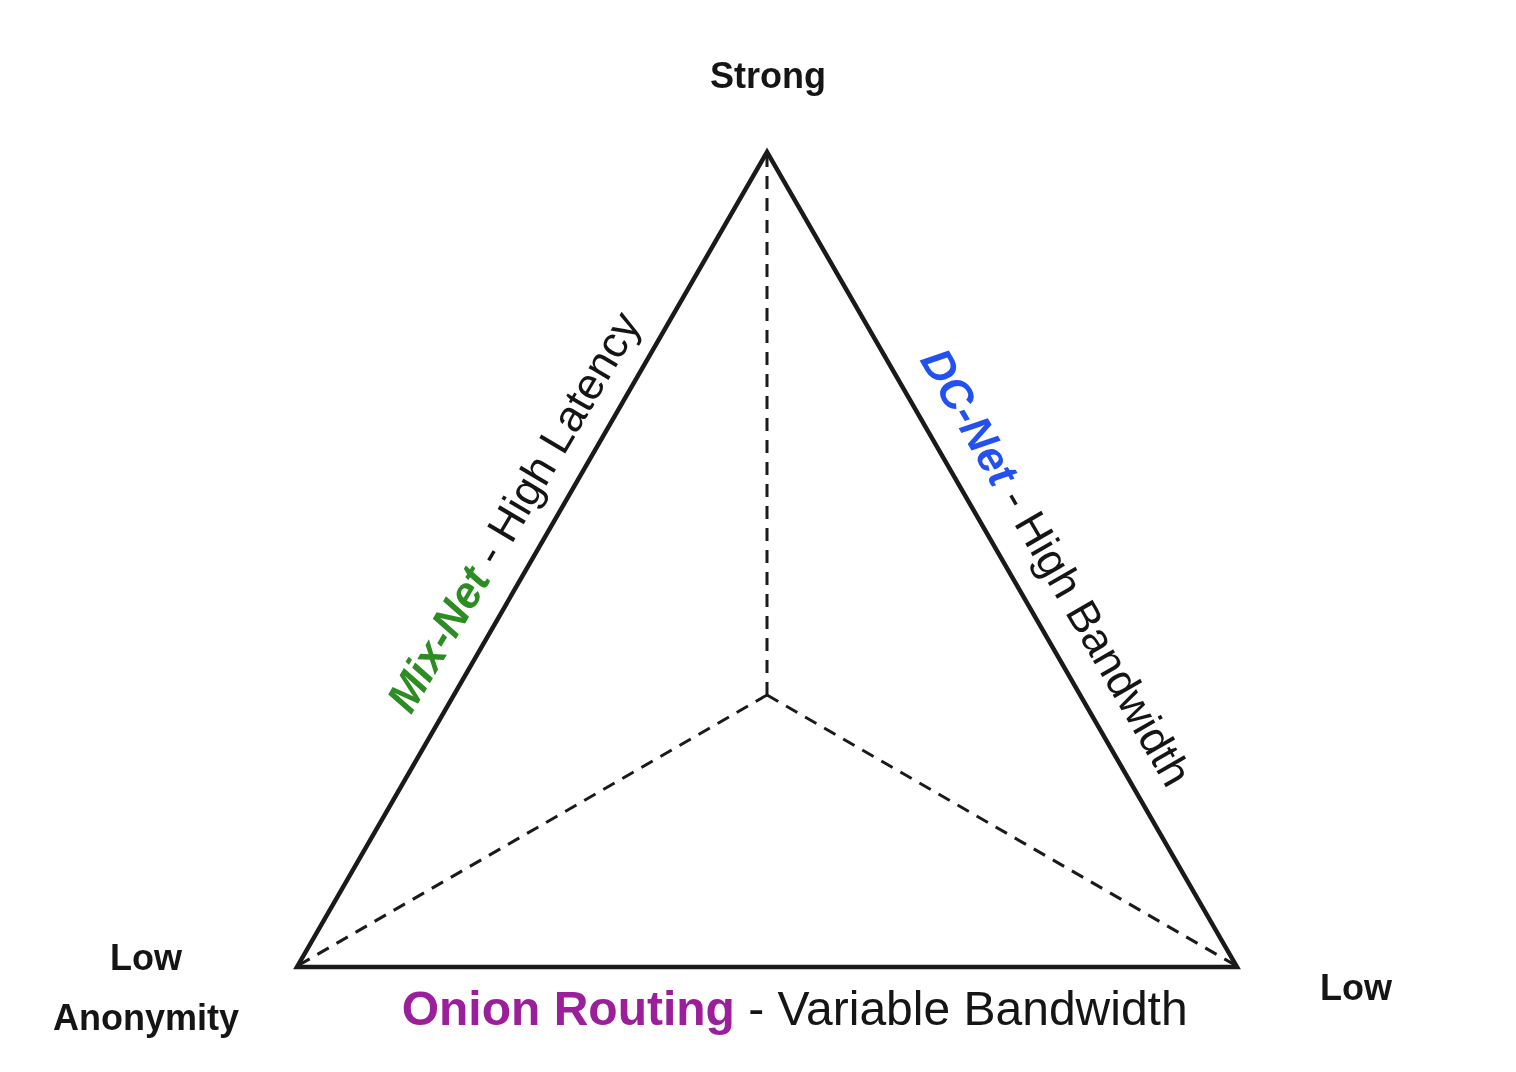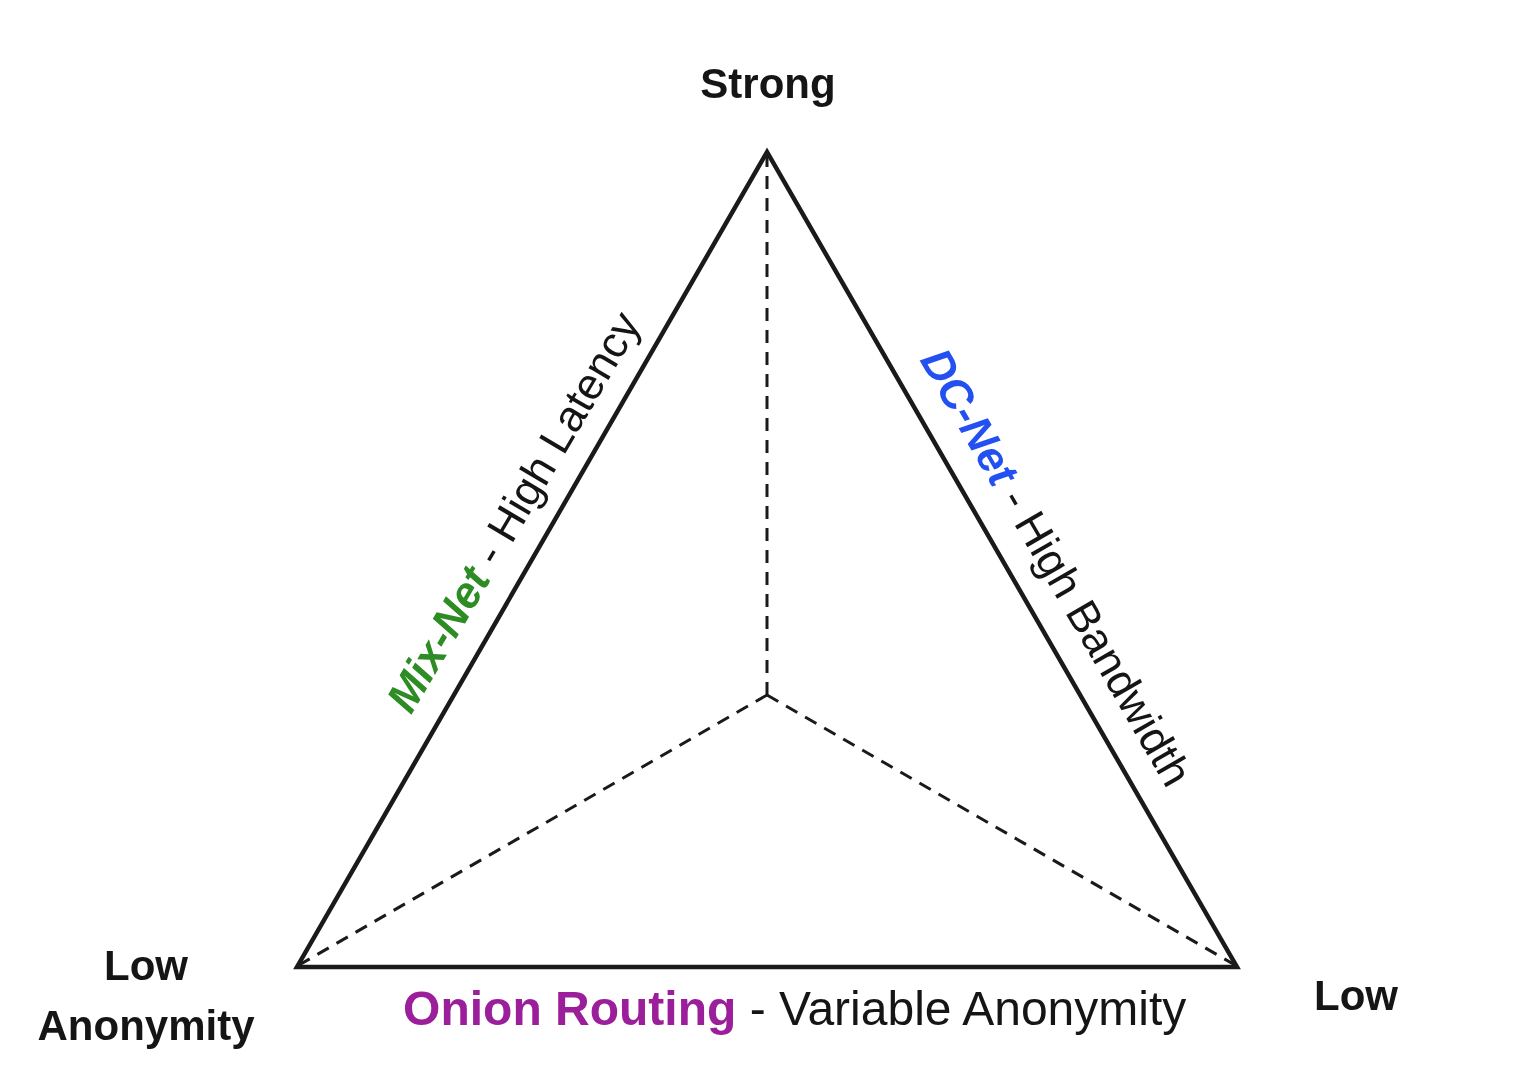--- a/index.html
+++ b/index.html
@@ -19,26 +19,25 @@
   .figure-svg {
     position: absolute;
     inset: 0;
     width: 100%;
     height: 100%;
   }
   .vertex-label {
     position: absolute;
     transform: translate(-50%, -50%);
     text-align: center;
-    font-size: 42px;
+    font-size: 36px;
     font-weight: 700;
     line-height: 60px;
     color: #151515;
     white-space: nowrap;
-    margin-top: 8px;
   }
   .edge-label {
     position: absolute;
     transform-origin: center center;
     white-space: pre;
     font-size: 44px;
     color: #151515;
   }
   .edge-label .system-name {
     font-weight: 700;
@@ -98,16 +97,16 @@
 
   <div class="edge-label edge-label-left">
     <span class="system-name" style="color: rgb(45, 140, 35);">Mix-Net</span><span class="tradeoff-text"> - High Latency</span>
   </div>
 
   <div class="edge-label edge-label-right">
     <span class="system-name" style="color: rgb(35, 80, 240);">DC-Net</span><span class="tradeoff-text"> - High Bandwidth</span>
   </div>
 
   <div class="edge-label edge-label-bottom">
-    <span class="system-name" style="color: rgb(155, 30, 155);">Onion Routing</span><span class="tradeoff-text"> - Variable Anonymity</span>
+    <span class="system-name" style="color: rgb(155, 30, 155);">Onion Routing</span><span class="tradeoff-text"> - Variable Bandwidth</span>
   </div>
 
 </div>
 
 </body></html>

